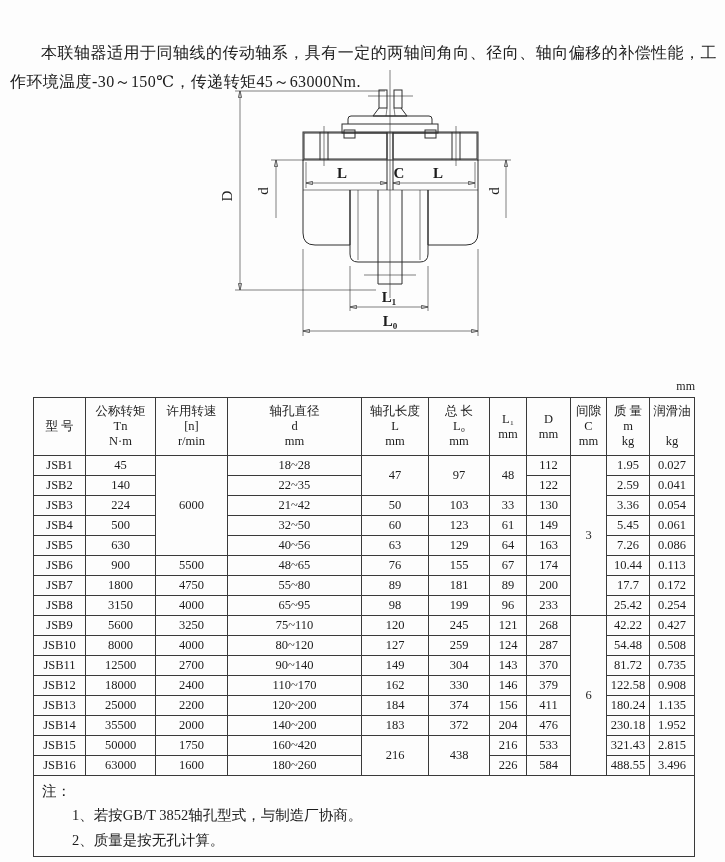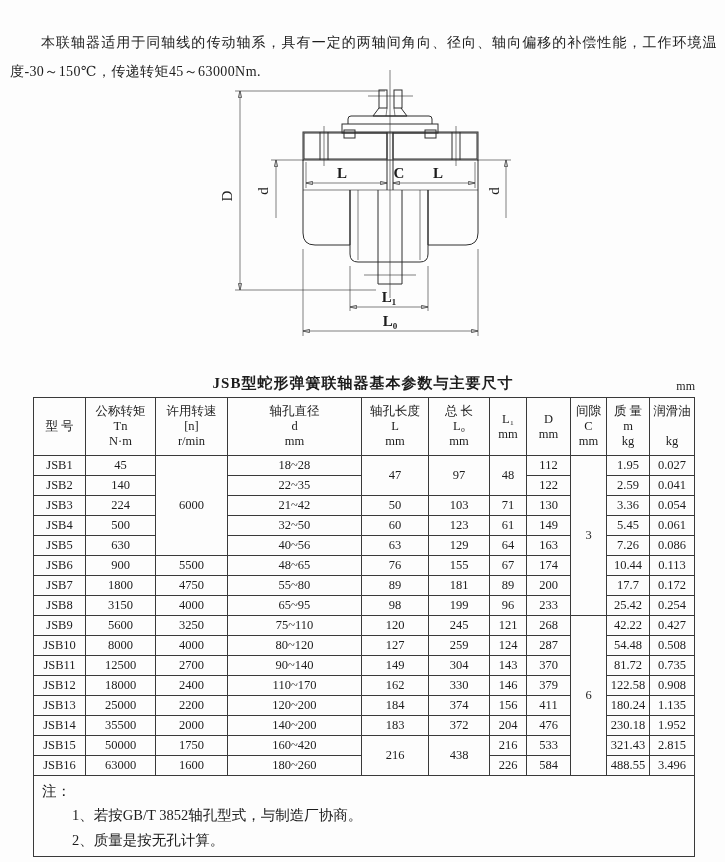--- a/index.html
+++ b/index.html
@@ -2,22 +2,22 @@
 <html><head>
 <meta charset="utf-8">
 <style>
   html,body{margin:0;padding:0;background:#e8e8e8;}
   .page{
     position:relative;width:725px;height:862px;background:#fdfdfd;
     font-family:"Liberation Serif","DejaVu Serif","DejaVu Sans",serif;
     color:#1c1c1c;overflow:hidden;margin:0 auto;
   }
   .intro{
-    position:absolute;left:10px;top:14px;width:707px;
-    font-size:14px;line-height:29px;text-indent:31px;
+    position:absolute;left:10px;top:22px;width:707px;
+    font-size:16px;line-height:29px;text-indent:31px;
     text-align:justify;letter-spacing:.4px;
   }
   .diagram{position:absolute;left:180px;top:58px;width:400px;height:292px;}
   .diagram line,.diagram path,.diagram rect,.diagram polyline{stroke:#2e2e2e;fill:none;stroke-width:1;}
   .diagram .t{stroke-width:.6;}
   .diagram text{fill:#1c1c1c;font-size:15px;stroke:none;font-family:"Liberation Serif","DejaVu Sans",serif;}
   .tbl-title{
     position:absolute;left:33px;top:374px;width:660px;text-align:center;
     font-weight:bold;font-size:15px;letter-spacing:1px;
   }
@@ -147,21 +147,20 @@
     </g>
 
     <g>
       <line class="t" x1="123" y1="191" x2="123" y2="278"></line>
       <line class="t" x1="298" y1="191" x2="298" y2="278"></line>
       <line class="t" x1="123" y1="273" x2="298" y2="273" marker-start="url(#ar)" marker-end="url(#ar)"></line>
       <text x="210" y="268" text-anchor="middle" font-weight="bold">L₀</text>
     </g>
   </svg>
 
-  <div class="tbl-title">JSB型蛇形弹簧联轴器基本参数与主要尺寸</div>
   <div class="tbl-unit">mm</div>
 
   <table class="spec">
     <colgroup>
         <col style="width: 52px;">
         <col style="width: 70px;">
         <col style="width: 72px;">
         <col style="width: 134px;">
         <col style="width: 67px;">
         <col style="width: 61px;">
@@ -225,21 +224,21 @@
           <td>122</td>
           <td>2.59</td>
           <td>0.041</td>
         </tr>
         <tr>
           <td>JSB3</td>
           <td>224</td>
           <td>21~42</td>
           <td>50</td>
           <td>103</td>
-          <td>71</td>
+          <td>33</td>
           <td>130</td>
           <td>3.36</td>
           <td>0.054</td>
         </tr>
         <tr>
           <td>JSB4</td>
           <td>500</td>
           <td>32~50</td>
           <td>60</td>
           <td>123</td>

